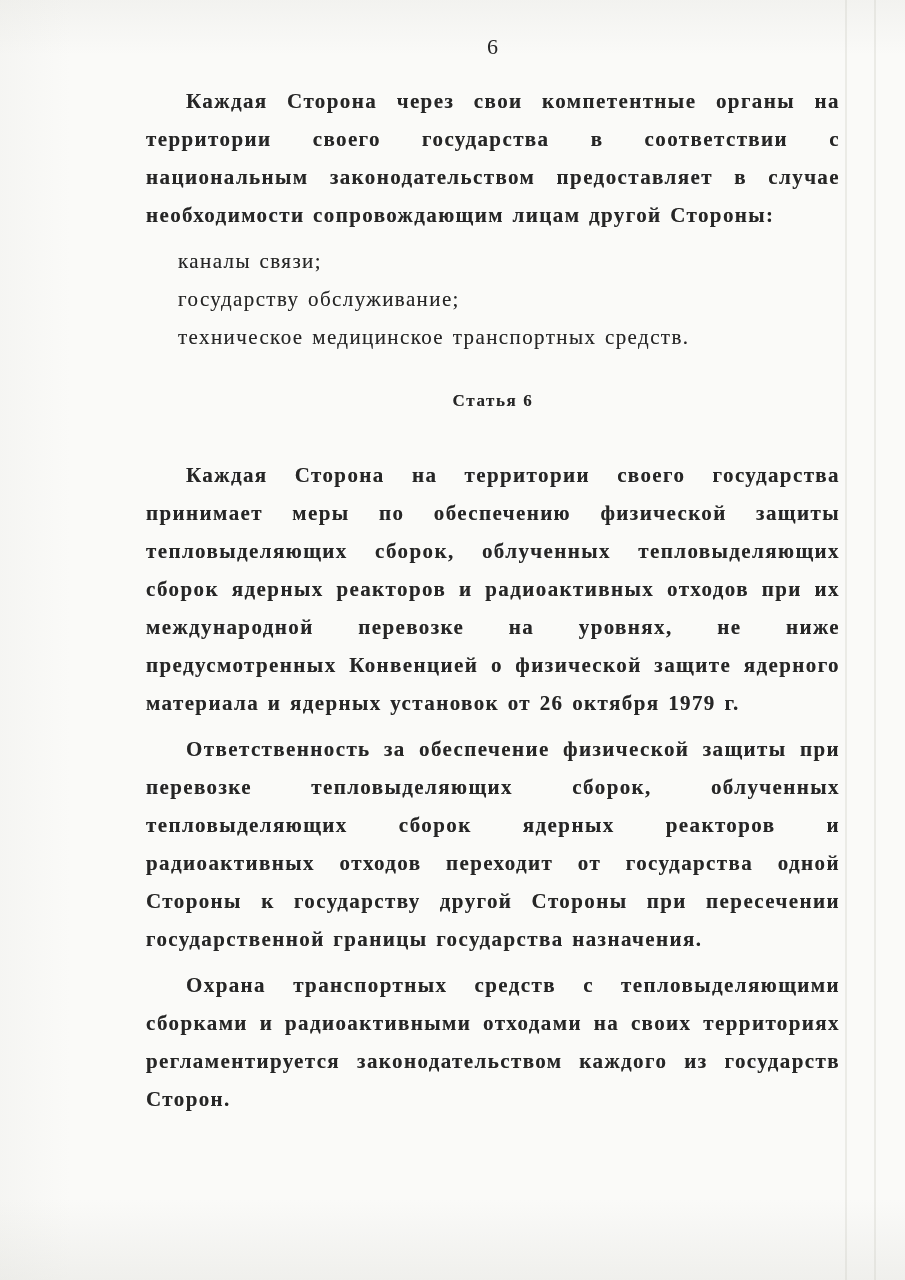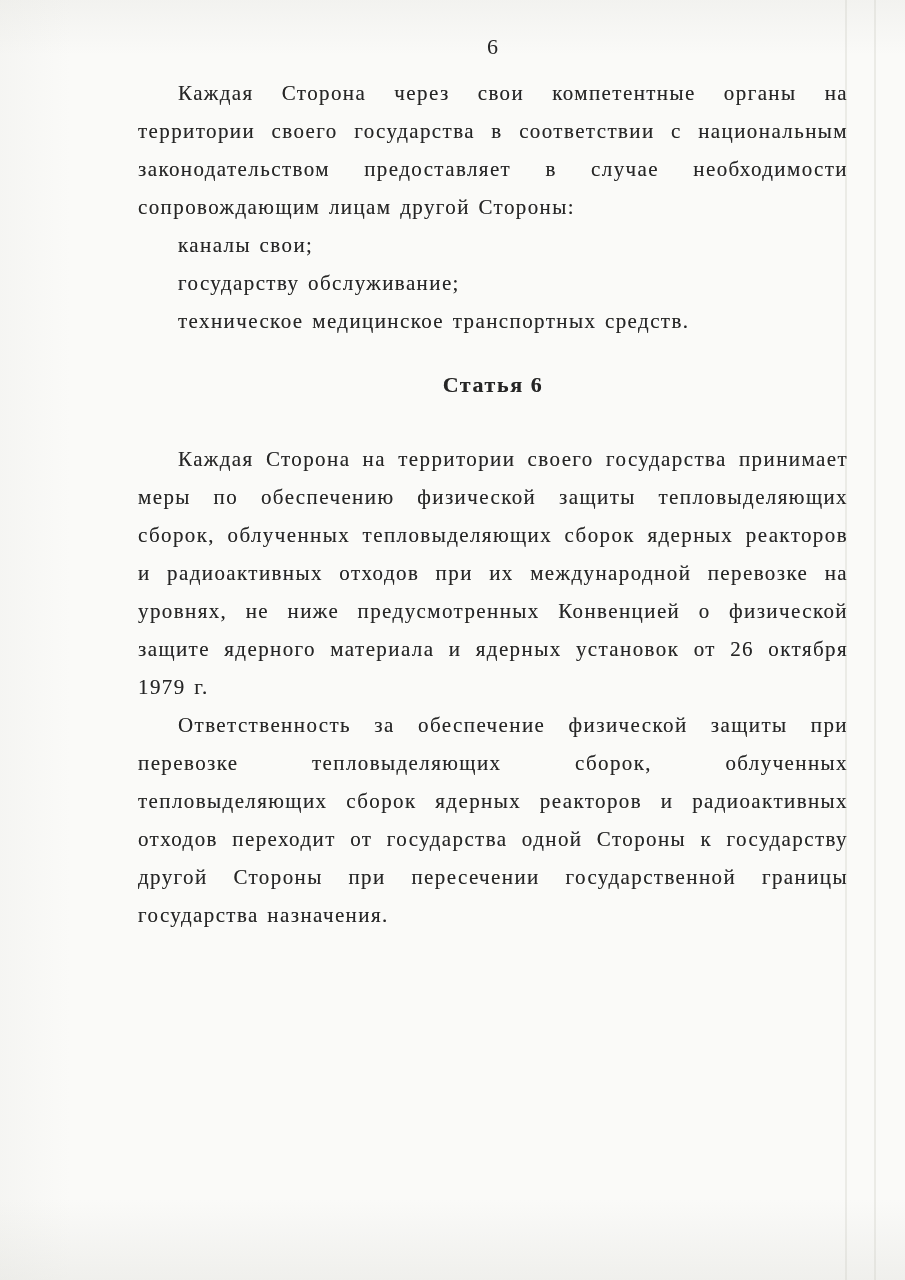--- a/index.html
+++ b/index.html
@@ -33,41 +33,42 @@
   .scan-line.l2 { left: 874px; }
 
   .page-number {
     position: absolute; top: 34px; left: 138px; width: 710px;
     text-align: center; font-size: 22px; letter-spacing: 1px;
   }
   .doc-body {
     position: absolute; left: 138px; top: 74px; width: 710px;
   }
   .para {
-    margin: 0;
+    margin: 8px;
     font-size: 21px;
     line-height: 38px;
     letter-spacing: 1.4px;
     word-spacing: 2px;
     text-align: justify;
     text-indent: 40px;
     text-shadow: 0 0 0.5px rgba(50,50,50,0.45);
+    font-weight: bold;
   }
   .line {
     margin: 0;
     font-size: 21px;
     line-height: 38px;
     letter-spacing: 1.4px;
     word-spacing: 2px;
     text-indent: 40px;
     text-shadow: 0 0 0.5px rgba(50,50,50,0.45);
   }
   .article-heading {
     margin: 26px 0 36px 0;
-    font-size: 22px;
+    font-size: 17px;
     line-height: 38px;
     font-weight: bold;
     text-align: center;
     letter-spacing: 1.6px;
     text-shadow: 0 0 0.5px rgba(50,50,50,0.45);
   }
 </style>
 </head>
 <body style="--paper: #fafaf8; --ink: #262626;">
 
@@ -76,28 +77,29 @@
 <div class="scan-shade-bottom"></div>
 <div class="scan-line l1"></div>
 <div class="scan-line l2"></div>
 
 <div class="page-number">6</div>
 
 <div class="doc-body">
 
   <p class="para">Каждая Сторона через свои компетентные органы на территории своего государства в соответствии с национальным законодательством предоставляет в случае необходимости сопровождающим лицам другой Стороны:</p>
 
-  <p class="line">каналы свои;</p>
+  <p class="line">каналы связи;</p>
 
   <p class="line">государству обслуживание;</p>
 
   <p class="line">техническое медицинское транспортных средств.</p>
 
   <h2 class="article-heading">Статья 6</h2>
 
   <p class="para">Каждая Сторона на территории своего государства принимает меры по обеспечению физической защиты тепловыделяющих сборок, облученных тепловыделяющих сборок ядерных реакторов и радиоактивных отходов при их международной перевозке на уровнях, не ниже предусмотренных Конвенцией о физической защите ядерного материала и ядерных установок от 26 октября 1979 г.</p>
 
   <p class="para">Ответственность за обеспечение физической защиты при перевозке тепловыделяющих сборок, облученных тепловыделяющих сборок ядерных реакторов и радиоактивных отходов переходит от государства одной Стороны к государству другой Стороны при пересечении государственной границы государства назначения.</p>
 
+  <p class="para">Охрана транспортных средств с тепловыделяющими сборками и радиоактивными отходами на своих территориях регламентируется законодательством каждого из государств Сторон.</p>
 
 
 
 </div>
 
 </body></html>

